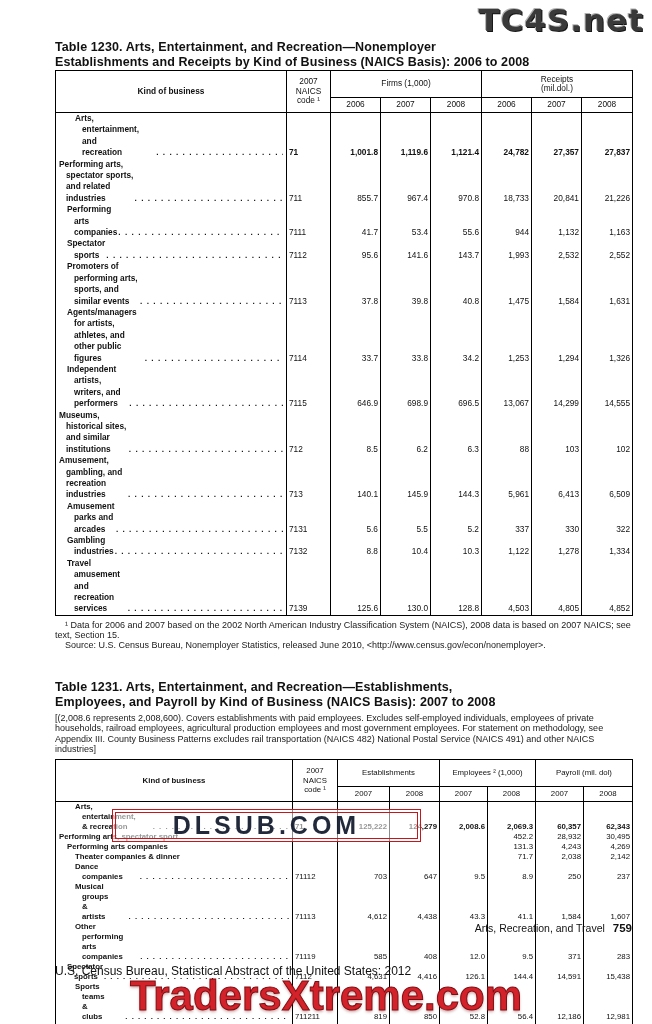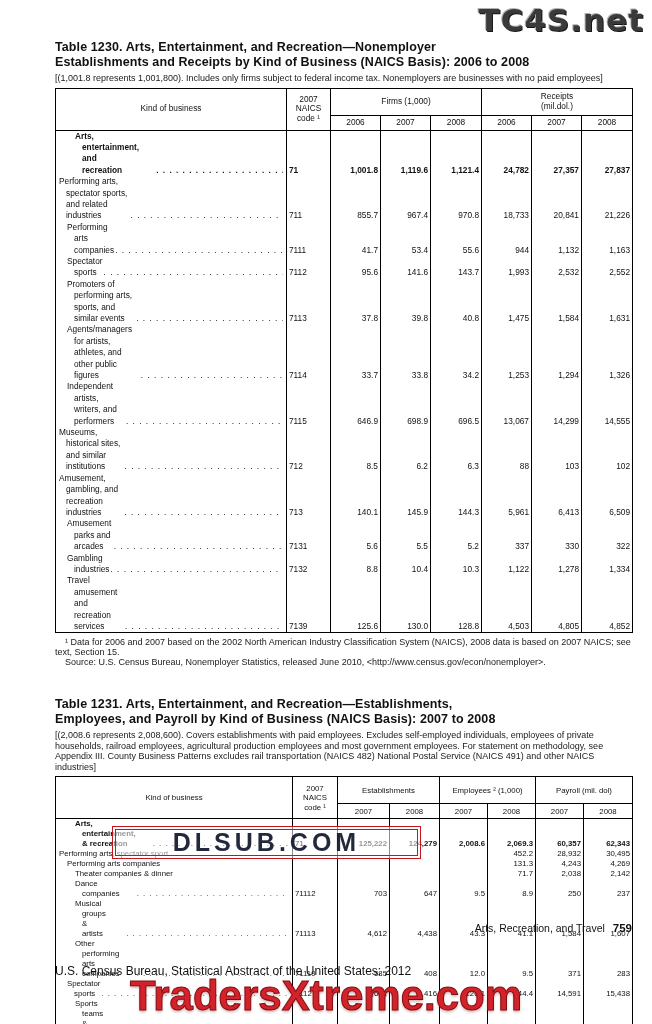--- a/index.html
+++ b/index.html
@@ -46,21 +46,21 @@
 
   
   .twrap { position:relative; }
   table.stat {
     border-collapse:collapse; table-layout:fixed; width:577px;
     border:1px solid #000;
   }
   #t1230 { font-size:8.3px; }
   #t1231 { font-size:7.8px; }
   .stat th, .stat td { border-left:1px solid #000; }
-  .stat .h-kb, .stat td.kb { border-left:none; }
+  .stat .h-kb, .stat td.kb { border-left:none;font-weight:bold; }
   .stat thead th {
     font-weight:normal; text-align:center; vertical-align:middle;
     border-bottom:1px solid #000; padding:1px 2px; line-height:9.5px;
   }
   .stat thead tr.grp-row th { height:27px; }
   .stat thead tr.yr-row th { height:15px; }
   .blk { display:block; }
 
   .stat tbody td { vertical-align:bottom; padding:0 2px; }
   #t1230 tbody td { line-height:11.4px; }
@@ -90,21 +90,20 @@
 
 <div class="page">
 
   <div class="wm-top">TC4S.net</div>
 
   <section>
     <h2 class="tbl-title">
       <span class="blk">Table 1230. Arts, Entertainment, and Recreation—Nonemployer</span>
       <span class="blk">Establishments and Receipts by Kind of Business (NAICS Basis): 2006 to 2008</span>
     </h2>
-    <p class="tbl-note">[(1,001.8 represents 1,001,800). Includes only firms subject to federal income tax. Nonemployers are businesses with no paid employees]</p>
 
     <div class="twrap">
       <table class="stat" id="t1230">
         <colgroup>
           <col style="width:231px">
             <col style="width:44px">
           <col style="width:50px">
             <col style="width:50px">
             <col style="width:51px">
           <col style="width:50px">

